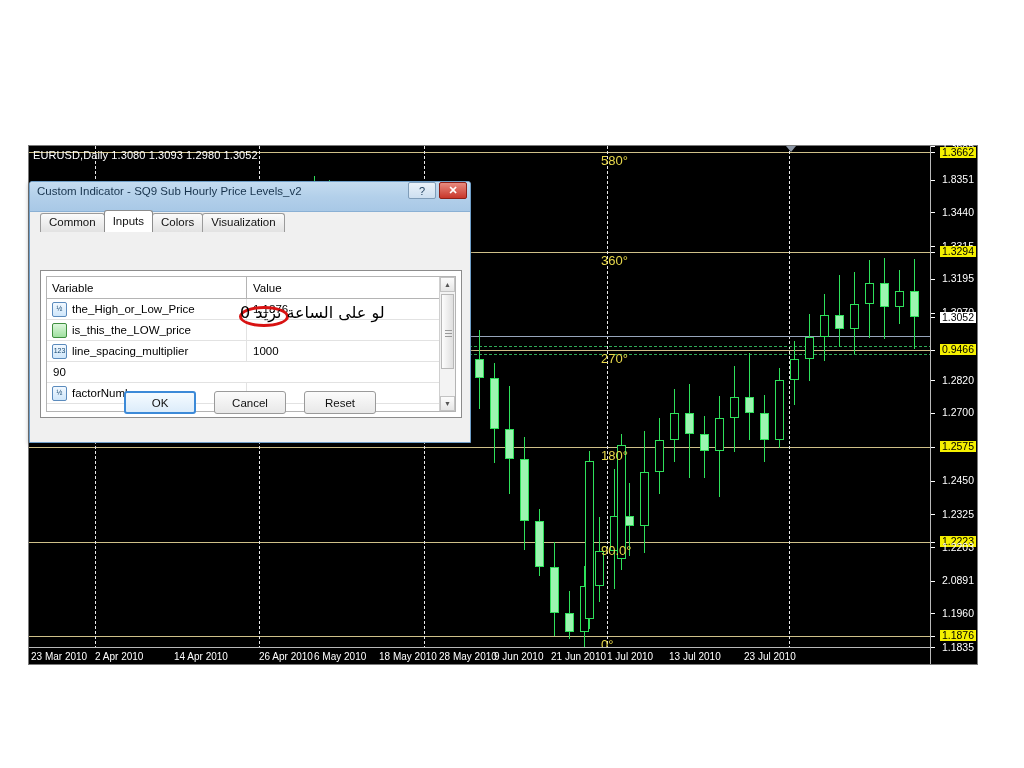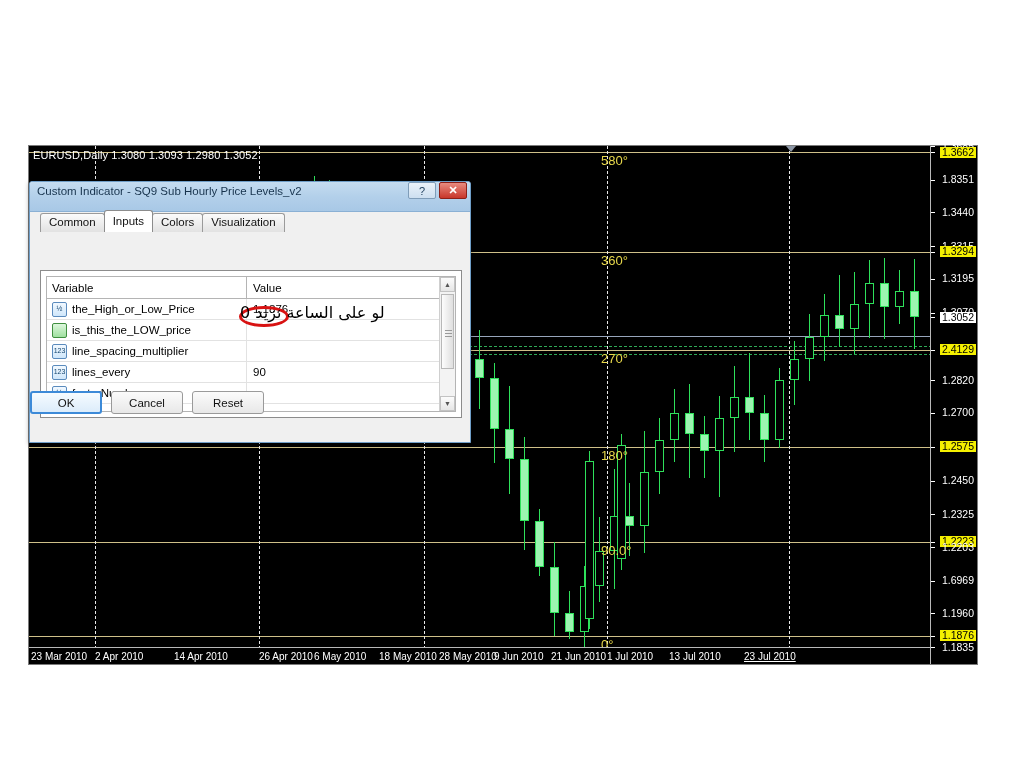--- a/index.html
+++ b/index.html
@@ -148,21 +148,21 @@
   #arabic-note{
     font-size:16px;color:#000;direction:rtl;white-space:nowrap;
     font-family:"DejaVu Sans",sans-serif;
   }
   #red-ellipse{
     position:absolute;left:239px;top:306px;width:50px;height:21px;
     border:3px solid #d81212;border-radius:50%;z-index:29;box-sizing:border-box;
   }
   
   #dialog-buttons{
-    position:absolute;left:0;right:0;top:209px;display:flex;gap:9px;
+    position:absolute;left:0;right:0;top:209px;display:flex;justify-content:center;gap:18px;
   }
   .dlg-btn{
     width:72px;height:23px;font-size:11.5px;color:#111;
     border:1px solid #9a9a9a;border-radius:3px;
     background:linear-gradient(to bottom,#fbfbfb,#e8e8e8);
     display:flex;align-items:center;justify-content:center;box-sizing:border-box;
   }
   .dlg-btn.focused{border:2px solid #3c8ad8;background:linear-gradient(to bottom,#f5fbff,#dcecfa);}
 </style>
 </head>
@@ -395,57 +395,57 @@
       <div class="price-tick" style="top: 94.7px;">1.3315</div>
       <div class="tick-dash" style="top: 105.9px;"></div>
       <div class="price-tick level" style="top: 100.4px;">1.3294</div>
       <div class="tick-dash" style="top: 132.7px;"></div>
       <div class="price-tick" style="top: 127.2px;">1.3195</div>
       <div class="tick-dash" style="top: 166.5px;"></div>
       <div class="price-tick" style="top: 161px;">1.3070</div>
       <div class="tick-dash" style="top: 171.4px;"></div>
       <div class="price-tick current" style="top: 165.9px;">1.3052</div>
       <div class="tick-dash" style="top: 203.9px;"></div>
-      <div class="price-tick level" style="top: 198.4px;">2.4129</div>
+      <div class="price-tick level" style="top: 198.4px;">0.9466</div>
       <div class="tick-dash" style="top: 234.3px;"></div>
       <div class="price-tick" style="top: 228.8px;">1.2820</div>
       <div class="tick-dash" style="top: 266.7px;"></div>
       <div class="price-tick" style="top: 261.2px;">1.2700</div>
       <div class="tick-dash" style="top: 300.6px;"></div>
       <div class="price-tick level" style="top: 295.1px;">1.2575</div>
       <div class="tick-dash" style="top: 334.5px;"></div>
       <div class="price-tick" style="top: 329px;">1.2450</div>
       <div class="tick-dash" style="top: 368.3px;"></div>
       <div class="price-tick" style="top: 362.8px; margin-left: 20px;">1.2325</div>
       <div class="tick-dash" style="top: 395.9px;"></div>
       <div class="price-tick level" style="top: 390.4px;">1.2223</div>
       <div class="tick-dash" style="top: 401.3px;"></div>
       <div class="price-tick" style="top: 395.8px;">1.2203</div>
       <div class="tick-dash" style="top: 434.7px;"></div>
-      <div class="price-tick" style="top: 429.2px;">1.6969</div>
+      <div class="price-tick" style="top: 429.2px;">2.0891</div>
       <div class="tick-dash" style="top: 467.1px;"></div>
       <div class="price-tick" style="top: 461.6px;">1.1960</div>
       <div class="tick-dash" style="top: 489.9px;"></div>
       <div class="price-tick level" style="top: 484.4px;">1.1876</div>
       <div class="tick-dash" style="top: 501px;"></div>
       <div class="price-tick" style="top: 495.5px;">1.1835</div>
     </div>
   <div id="time-scale">
       <div class="date-label" style="left: 2px;">23 Mar 2010</div>
       <div class="date-label" style="left: 66px;">2 Apr 2010</div>
       <div class="date-label" style="left: 145px;">14 Apr 2010</div>
       <div class="date-label" style="left: 230px;">26 Apr 2010</div>
       <div class="date-label" style="left: 285px;">6 May 2010</div>
       <div class="date-label" style="left: 350px;">18 May 2010</div>
       <div class="date-label" style="left: 410px;">28 May 2010</div>
       <div class="date-label" style="left: 465px;">9 Jun 2010</div>
       <div class="date-label" style="left: 522px;">21 Jun 2010</div>
       <div class="date-label" style="left: 578px;">1 Jul 2010</div>
       <div class="date-label" style="left: 640px;">13 Jul 2010</div>
-      <div class="date-label" style="left: 715px; text-decoration: underline;">23 Jul 2010</div>
+      <div class="date-label" style="left: 715px;">23 Jul 2010</div>
     </div>
 </div>
 
 <div id="dialog">
 
   <div id="dialog-titlebar">
     <div id="dialog-title">Custom Indicator - SQ9 Sub Hourly Price Levels_v2</div>
     <div class="title-btn">?</div>
     <div class="title-btn close">✕</div>
   </div>
@@ -475,26 +475,23 @@
             <div class="cell-var">
               <span class="type-icon bool"></span>
               <span>is_this_the_LOW_price</span>
             </div>
           </div>
           <div class="grid-row">
             <div class="cell-var">
               <span class="type-icon">123</span>
               <span>line_spacing_multiplier</span>
             </div>
+            <div class="cell-val">1000</div>
           </div>
           <div class="grid-row">
-            <div class="cell-var">
-              <span class="type-icon">123</span>
-              <span>lines_every</span>
-            </div>
             <div class="cell-val">90</div>
           </div>
           <div class="grid-row">
             <div class="cell-var">
               <span class="type-icon">½</span>
               <span>factorNumber</span>
             </div>
           </div>
         </div>
       <div id="vscroll">

